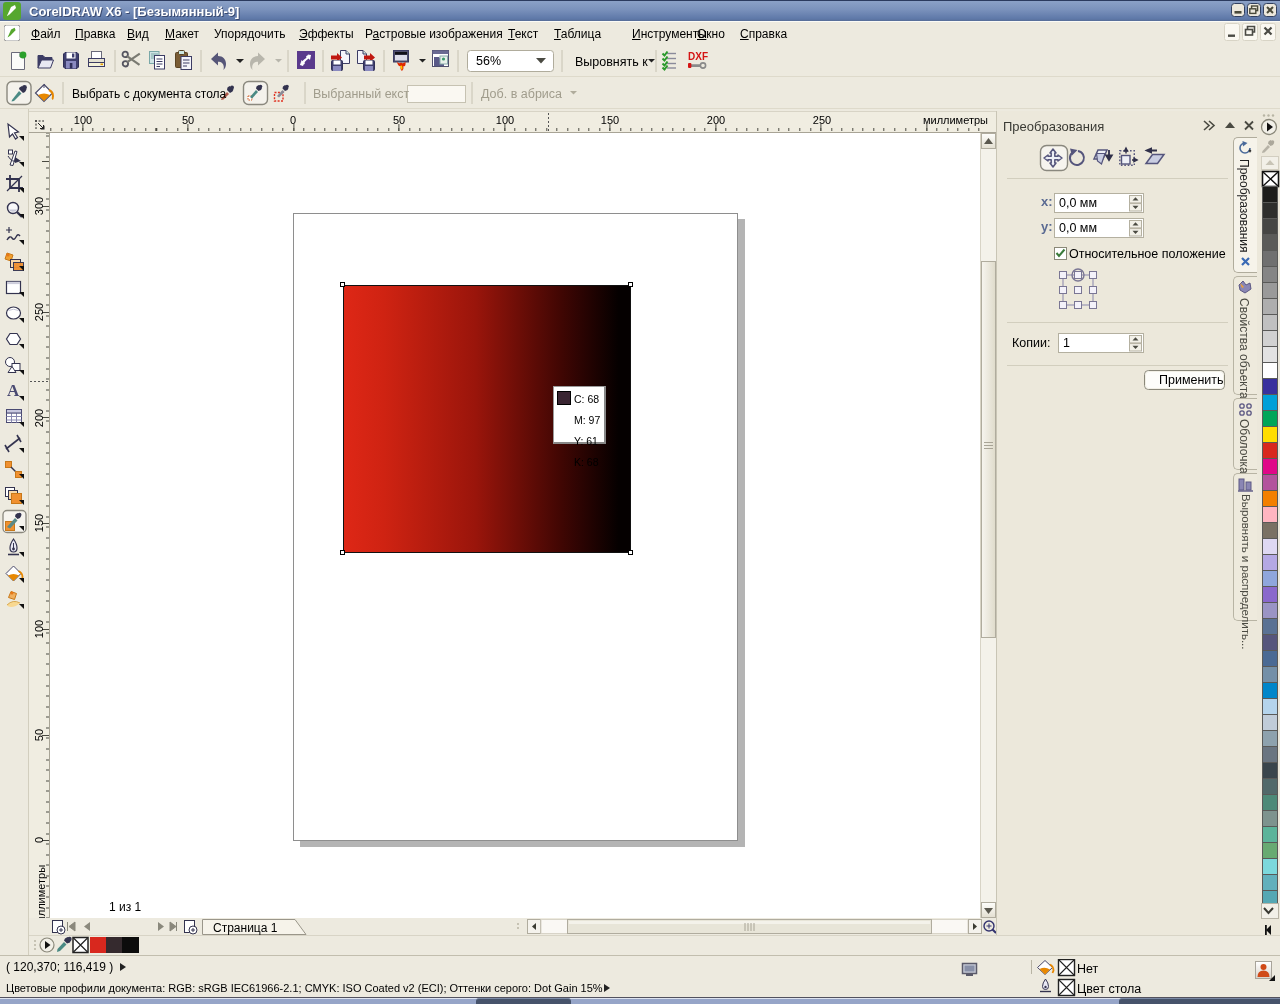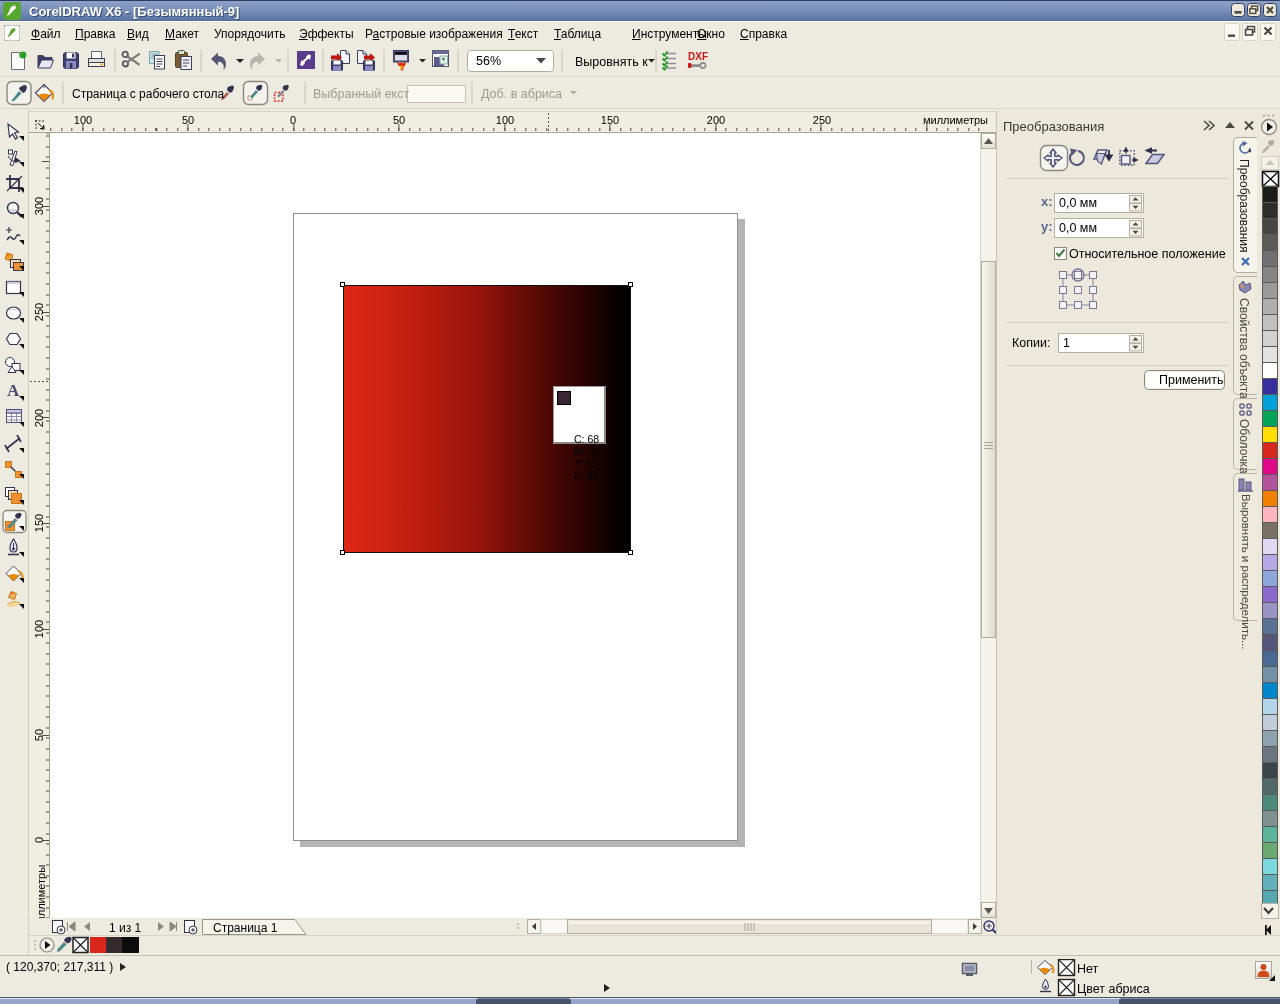--- a/index.html
+++ b/index.html
@@ -275,21 +275,21 @@
       <rect x="0.5" y="7.5" width="8.5" height="8.5" fill="none" stroke="#e03020" stroke-dasharray="2 1.4" stroke-width="1.4"></rect>
       <path d="M3 11 L8.5 5 L10.5 7 L5 12.5 Z" fill="#8a8a96"></path>
       <path d="M8.5 3.5 L11 6 L13.5 5 L14.5 3 L11 0 L9 1.5 Z" fill="#33334f"></path>
       <circle cx="13" cy="1.5" r="1.8" fill="#33334f"></circle>
     </g>
 
     <rect x="407.5" y="8.5" width="58" height="17" fill="#faf8f2" stroke="#c6c2b2"></rect>
 
     <path d="M570 14 L577 14 L573.5 17.5 Z" fill="#b0ac9c"></path>
   </svg>
-  <div class="txt" style="left:72px;top:87px;font-size:12px;">Страница с рабочего стола</div>
+  <div class="txt" style="left:72px;top:87px;font-size:12px;">Выбрать с документа стола</div>
   <div class="txt gray" style="left:313px;top:87px;font-size:12.5px;">Выбранный екст</div>
   <div class="txt gray" style="left:481px;top:87px;font-size:12.5px;">Доб. в абриса</div>
 
   <div class="abs" id="hruler" style="left:29px;top:111px;width:967px;height:22px;background:#f0ede1;
        border-top:1px solid #d8d4c6;box-sizing:border-box;"></div>
   <div class="abs" style="left:50px;top:128px;width:930px;height:3px;
        background:repeating-linear-gradient(to right,#4a4a42 0 1px,transparent 1px 10.55px);
        background-position:0.3px 0;"></div>
   <div class="abs" style="left:50px;top:124px;width:930px;height:7px;
        background:repeating-linear-gradient(to right,#4a4a42 0 1px,transparent 1px 105.5px);
@@ -491,21 +491,21 @@
          border:1px solid #111;box-sizing:border-box;"></div>
 
     <div class="abs" style="left:290px;top:149px;width:5px;height:5px;background:#fff;border:1px solid #000;box-sizing:border-box;"></div>
     <div class="abs" style="left:578px;top:149px;width:5px;height:5px;background:#fff;border:1px solid #000;box-sizing:border-box;"></div>
     <div class="abs" style="left:290px;top:417px;width:5px;height:5px;background:#fff;border:1px solid #000;box-sizing:border-box;"></div>
     <div class="abs" style="left:578px;top:417px;width:5px;height:5px;background:#fff;border:1px solid #000;box-sizing:border-box;"></div>
 
     <div class="abs" style="left:503px;top:253px;width:53px;height:58px;background:#fff;
          border:1px solid #9a9a9a;border-right:2px solid #888;border-bottom:2px solid #888;box-sizing:border-box;"></div>
     <div class="abs" style="left:507px;top:258px;width:14px;height:14px;background:#3a2532;border:1px solid #000;box-sizing:border-box;"></div>
-    <div class="abs" style="left:524px;top:256px;font-size:10.5px;line-height:12px;color:#000;font-family:'Liberation Sans',sans-serif;margin-top:44px;">C: 68<br>M: 97<br>Y: 61<br>K: 68</div>
+    <div class="abs" style="left:524px;top:256px;font-size:10.5px;line-height:21px;color:#000;font-family:'Liberation Sans',sans-serif;">C: 68<br>M: 97<br>Y: 61<br>K: 68</div>
   </div>
 
   <div class="abs" id="vscroll" style="left:980px;top:133px;width:16px;height:785px;background:#f4f2ea;
        border-left:1px solid #d8d4c6;box-sizing:border-box;"></div>
   <div class="abs" style="left:981px;top:133px;width:15px;height:16px;background:linear-gradient(#fdfdfa,#e4e0d2);border:1px solid #b0ac9e;box-sizing:border-box;"></div>
   <svg class="abs" style="left:984px;top:138px;" width="9" height="6">
       <path d="M4.5 0 L9 6 L0 6 Z" fill="#5a584e"></path>
     </svg>
   <div class="abs" style="left:981px;top:902px;width:15px;height:16px;background:linear-gradient(#fdfdfa,#e4e0d2);border:1px solid #b0ac9e;box-sizing:border-box;"></div>
   <svg class="abs" style="left:984px;top:908px;" width="9" height="6">
@@ -777,21 +777,21 @@
 
     <rect x="939.5" y="1.5" width="13" height="14" fill="#f4f2ec" stroke="#b0ac9e"></rect>
     <path d="M944 5 L948 8.5 L944 12 Z" fill="#3a3a32"></path>
 
     <g transform="translate(953,1)">
       <circle cx="7" cy="7" r="5" fill="none" stroke="#33336f" stroke-width="1.4"></circle>
       <path d="M4.5 7 H9.5 M7 4.5 V9.5" stroke="#33336f"></path>
       <path d="M10.5 10.5 L14 14" stroke="#33336f" stroke-width="2"></path>
     </g>
   </svg>
-  <div class="txt" style="left:109px;top:921px;font-size:12px;">1 из 1</div>
+  <div class="txt" style="left:109px;top:900px;font-size:12px;">1 из 1</div>
   <div class="txt" style="left:213px;top:921px;font-size:12px;">Страница 1</div>
 
   <div class="abs" id="docpal" style="left:29px;top:935px;width:1251px;height:20px;background:#edeadf;
        border-top:1px solid #d8d4c6;box-sizing:border-box;"></div>
   <svg class="abs" style="left:29px;top:935px;" width="120" height="20" viewBox="0 0 120 20">
     <g fill="#b8b4a4">
         <circle cx="6" cy="6" r="1"></circle>
         <circle cx="6" cy="10" r="1"></circle>
         <circle cx="6" cy="14" r="1"></circle>
       </g>
@@ -804,24 +804,25 @@
     </g>
     <rect x="44" y="2.5" width="15" height="15" fill="#fff" stroke="#222" stroke-width="1.5"></rect>
     <path d="M44.5 3 L58.5 17 M58.5 3 L44.5 17" stroke="#222" stroke-width="1.2"></path>
     <rect x="61" y="2" width="16" height="16" fill="#d8281e"></rect>
     <rect x="77" y="2" width="16" height="16" fill="#352a2e"></rect>
     <rect x="93" y="2" width="17" height="16" fill="#0c0c0c"></rect>
   </svg>
 
   <div class="abs" id="statusbar" style="left:0;top:955px;width:1280px;height:42px;background:#edeadf;
        border-top:1px solid #c2beae;box-sizing:border-box;"></div>
-  <div class="txt" style="left:6px;top:960px;font-size:12px;">( 120,370; 217,311 )</div>
+  <div class="txt" style="left:6px;top:960px;font-size:12px;">( 120,370; 116,419 )</div>
   <svg class="abs" style="left:119px;top:962px;" width="8" height="10">
       <path d="M1 1 L7 5 L1 9 Z" fill="#222"></path>
     </svg>
+  <div class="txt" style="left:6px;top:982px;font-size:11px;">Цветовые профили документа: RGB: sRGB IEC61966-2.1; CMYK: ISO Coated v2 (ECI); Оттенки серого: Dot Gain 15%</div>
   <svg class="abs" style="left:603px;top:983px;" width="8" height="10">
       <path d="M1 1 L7 5 L1 9 Z" fill="#222"></path>
     </svg>
 
   <svg class="abs" style="left:961px;top:962px;" width="17" height="15" viewBox="0 0 17 15">
     <rect x="1.5" y="1.5" width="14" height="10" fill="#c8ccd8" stroke="#5a5a6a" stroke-width="1.5"></rect>
     <rect x="3.5" y="3.5" width="10" height="6" fill="#8890a8"></rect>
     <rect x="5" y="12" width="7" height="2" fill="#5a5a6a"></rect>
   </svg>
 
@@ -836,21 +837,21 @@
     <path d="M22 1 L37 16 M37 1 L22 16" stroke="#222" stroke-width="1.1"></path>
     <g transform="translate(3,20)">
       <path d="M5.5 0 Q8.5 4 8.5 7.5 Q8.5 10.5 5.5 10.5 Q2.5 10.5 2.5 7.5 Q2.5 4 5.5 0 Z" fill="#e8e8f4" stroke="#33334f"></path>
       <circle cx="5.5" cy="8" r="1.2" fill="#33334f"></circle>
       <path d="M0 12.5 H11" stroke="#33334f" stroke-width="1.4"></path>
     </g>
     <rect x="21.5" y="20.5" width="16" height="16" fill="#fff" stroke="#222" stroke-width="1.4"></rect>
     <path d="M22 21 L37 36 M37 21 L22 36" stroke="#222" stroke-width="1.1"></path>
   </svg>
   <div class="txt" style="left:1077px;top:962px;font-size:12.5px;">Нет</div>
-  <div class="txt" style="left:1077px;top:982px;font-size:12.5px;">Цвет абриса</div>
+  <div class="txt" style="left:1077px;top:982px;font-size:12.5px;">Цвет стола</div>
 
   <div class="abs" style="left:1255px;top:961px;width:17px;height:18px;background:linear-gradient(#fff,#d8d4cc);
        border:1px solid #a8a49a;box-sizing:border-box;"></div>
   <svg class="abs" style="left:1257px;top:963px;" width="13" height="14" viewBox="0 0 13 14">
     <circle cx="6.5" cy="4" r="3" fill="#d04a18"></circle>
     <path d="M0.5 14 Q0.5 7.5 6.5 7.5 Q12.5 7.5 12.5 14 Z" fill="#d04a18"></path>
   </svg>
   <svg class="abs" style="left:1269px;top:975px;" width="6" height="6">
       <path d="M6 0 L6 6 L0 6 Z" fill="#111"></path>
     </svg>

